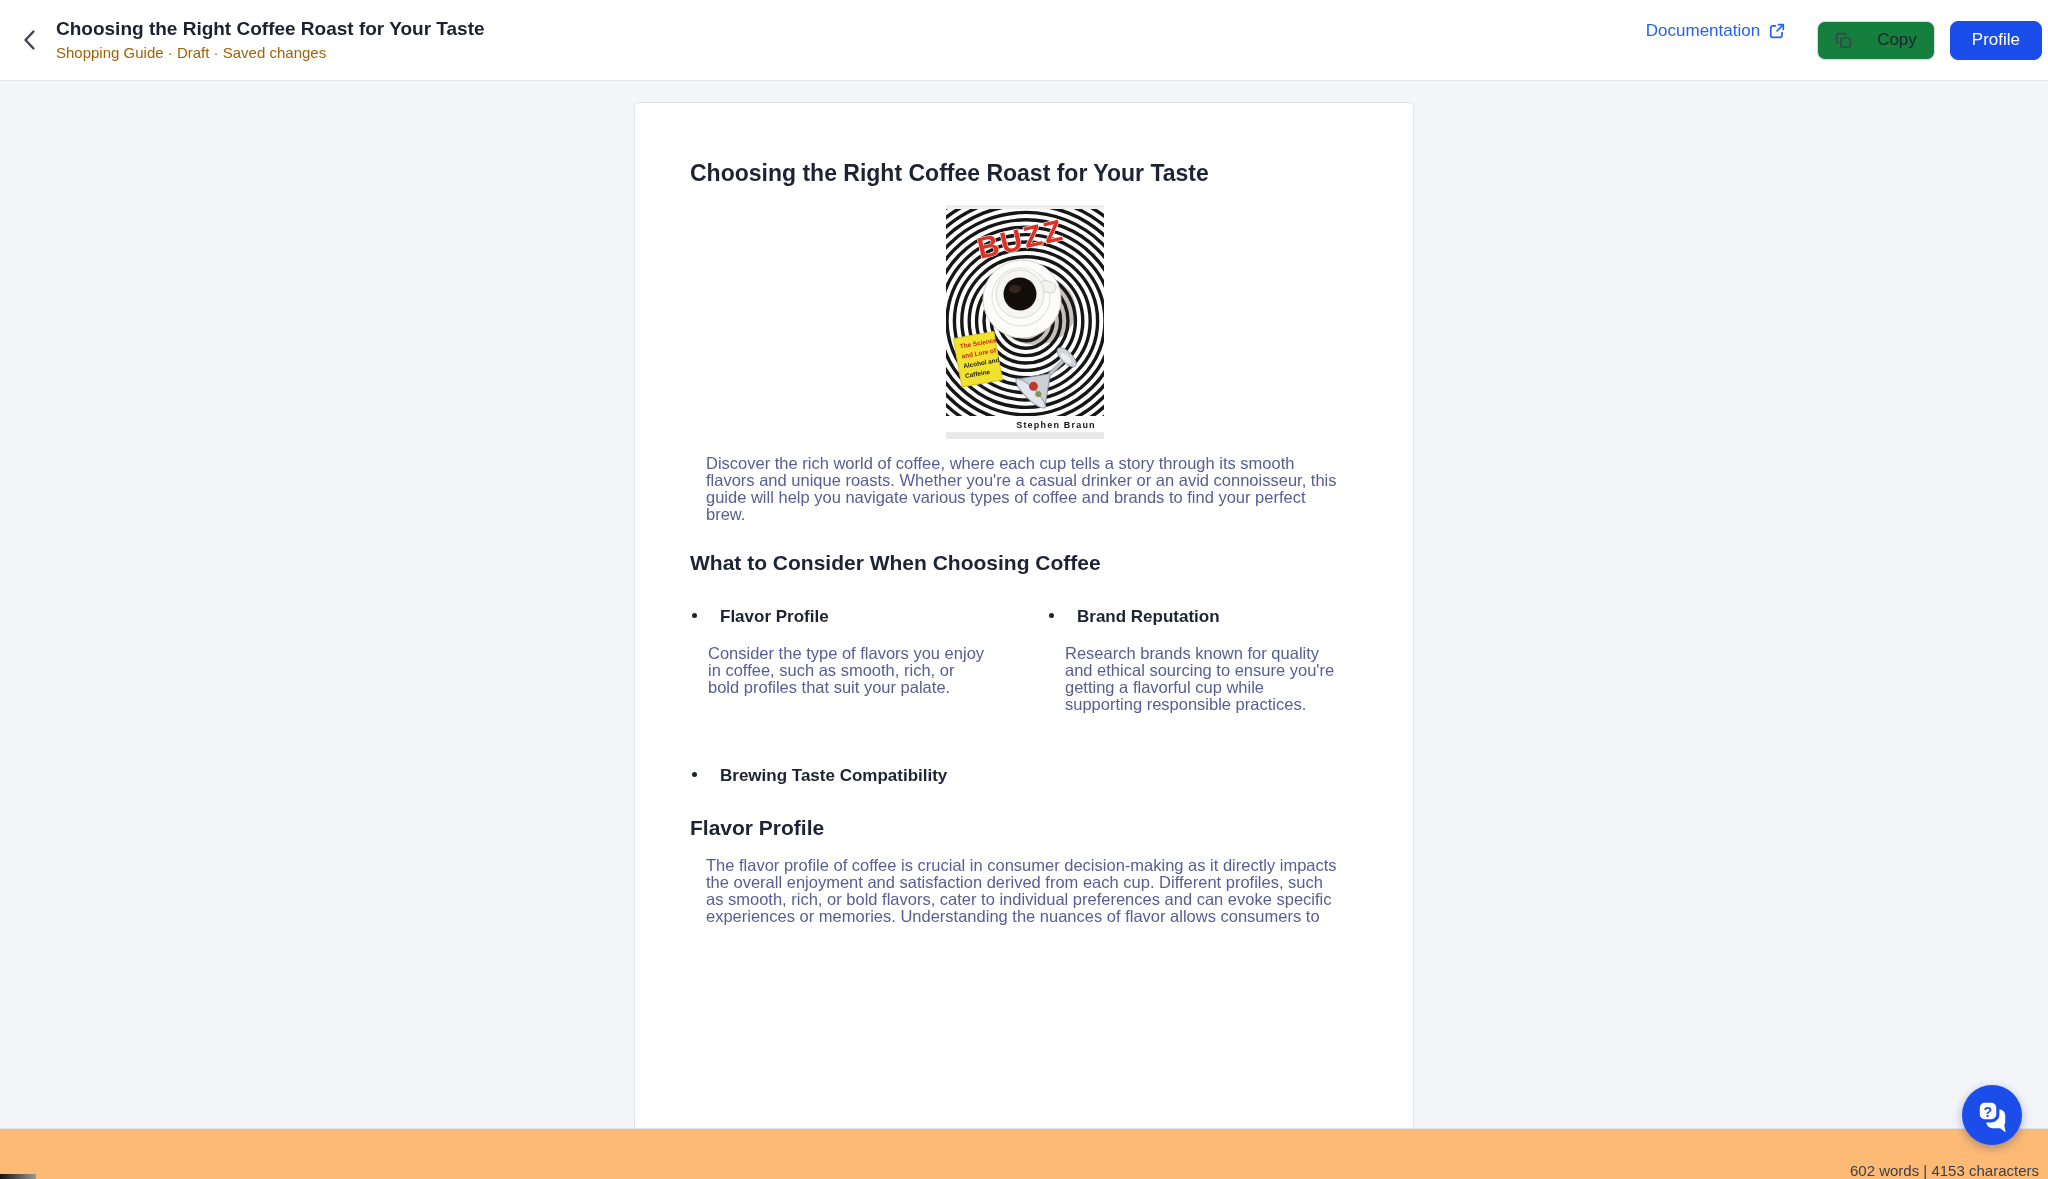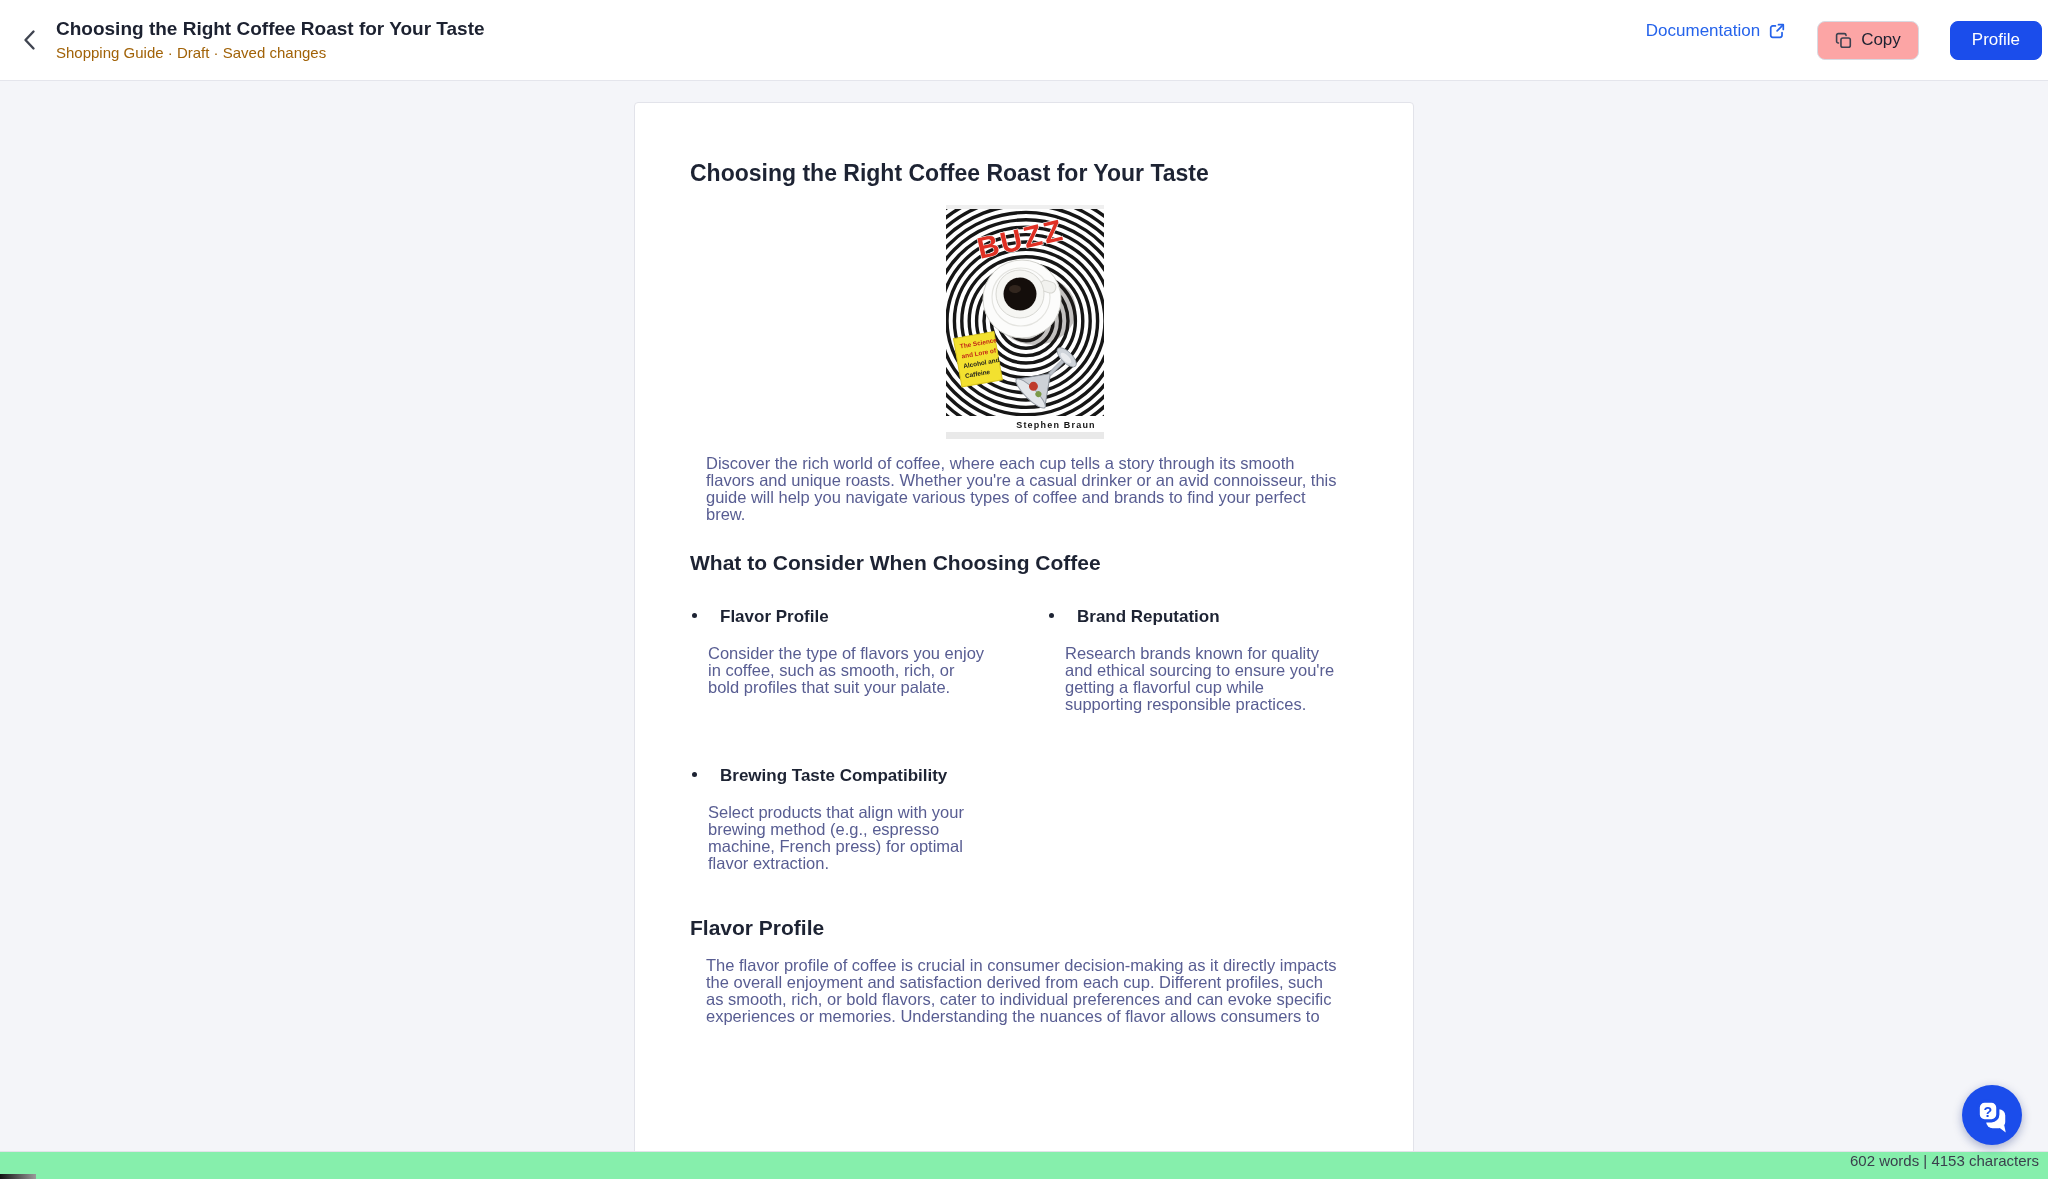--- a/index.html
+++ b/index.html
@@ -34,22 +34,22 @@
     display: flex; align-items: center; gap: 9px;
     color: #2563eb; font-size: 17px; text-decoration: none;
     cursor: pointer; margin-right: 32px;
   }
   .btn {
     height: 39px; border-radius: 8px; font-size: 17px;
     display: inline-flex; align-items: center; justify-content: center;
     cursor: pointer; font-family: "Liberation Sans", sans-serif;
   }
   .btn-copy {
-    background: #fca5a5; border: 1px solid #d8dae2; color: #1c2130;
-    padding: 0 17px; gap: 9px; margin-right: 31px;
+    background: #15803d; border: 1px solid #d8dae2; color: #1c2130;
+    padding: 0 17px; gap: 25px; margin-right: 15px;
   }
   .btn-publish {
     background: #1b4deb; border: 1px solid #1b4deb; color: #ffffff;
     padding: 0 21px;
   }
 
   
   .main {
     position: absolute; top: 81px; bottom: 0; left: 0; right: 0;
     overflow: hidden;
@@ -88,23 +88,23 @@
     width: 5px; height: 5px; border-radius: 50%; background: #1d2333;
     flex: 0 0 auto; margin-right: 23px; position: relative; top: -4px;
   }
   .item-title { font-size: 17px; font-weight: bold; color: #1d2333; line-height: 25px; }
   .item-desc { margin: 22px 0 0 28px; max-width: 288px; }
   .flavor-heading { margin-top: 38px; }
   .flavor-body { margin-top: 23px; }
 
   
   .statusbar {
-    position: absolute; bottom: 0; left: 0; right: 0; height: 28px;
-    background: #86efac; border-top: 1px solid #e2e3e9;
-    display: flex; align-items: flex-start; justify-content: flex-end;
+    position: absolute; bottom: 0; left: 0; right: 0; height: 51px;
+    background: #fdba74; border-top: 1px solid #e2e3e9;
+    display: flex; align-items: flex-end; justify-content: flex-end;
     padding-right: 9px; z-index: 50;
   }
   .status-text { font-size: 15px; color: #3a3f4c; }
   .corner-artifact {
     position: absolute; left: 0; bottom: 0; width: 36px; height: 5px;
     background: linear-gradient(to right, #121212, #9a9a9a);
     z-index: 60;
   }
 
   
@@ -242,21 +242,20 @@
           <span class="bullet-dot"></span>
           <span class="item-title">Brand Reputation</span>
         </div>
         <p class="body-text item-desc">Research brands known for quality and ethical sourcing to ensure you're getting a flavorful cup while supporting responsible practices.</p>
       </div>
       <div class="consideration-item">
         <div class="item-title-row">
           <span class="bullet-dot"></span>
           <span class="item-title">Brewing Taste Compatibility</span>
         </div>
-        <p class="body-text item-desc">Select products that align with your brewing method (e.g., espresso machine, French press) for optimal flavor extraction.</p>
       </div>
     </div>
 
     <h2 class="section-heading flavor-heading">Flavor Profile</h2>
     <p class="body-text flavor-body">The flavor profile of coffee is crucial in consumer decision-making as it directly impacts the overall enjoyment and satisfaction derived from each cup. Different profiles, such as smooth, rich, or bold flavors, cater to individual preferences and can evoke specific experiences or memories. Understanding the nuances of flavor allows consumers to</p>
   </article>
 </main>
 
 <footer class="statusbar">
   <span class="status-text">602 words | 4153 characters</span>

